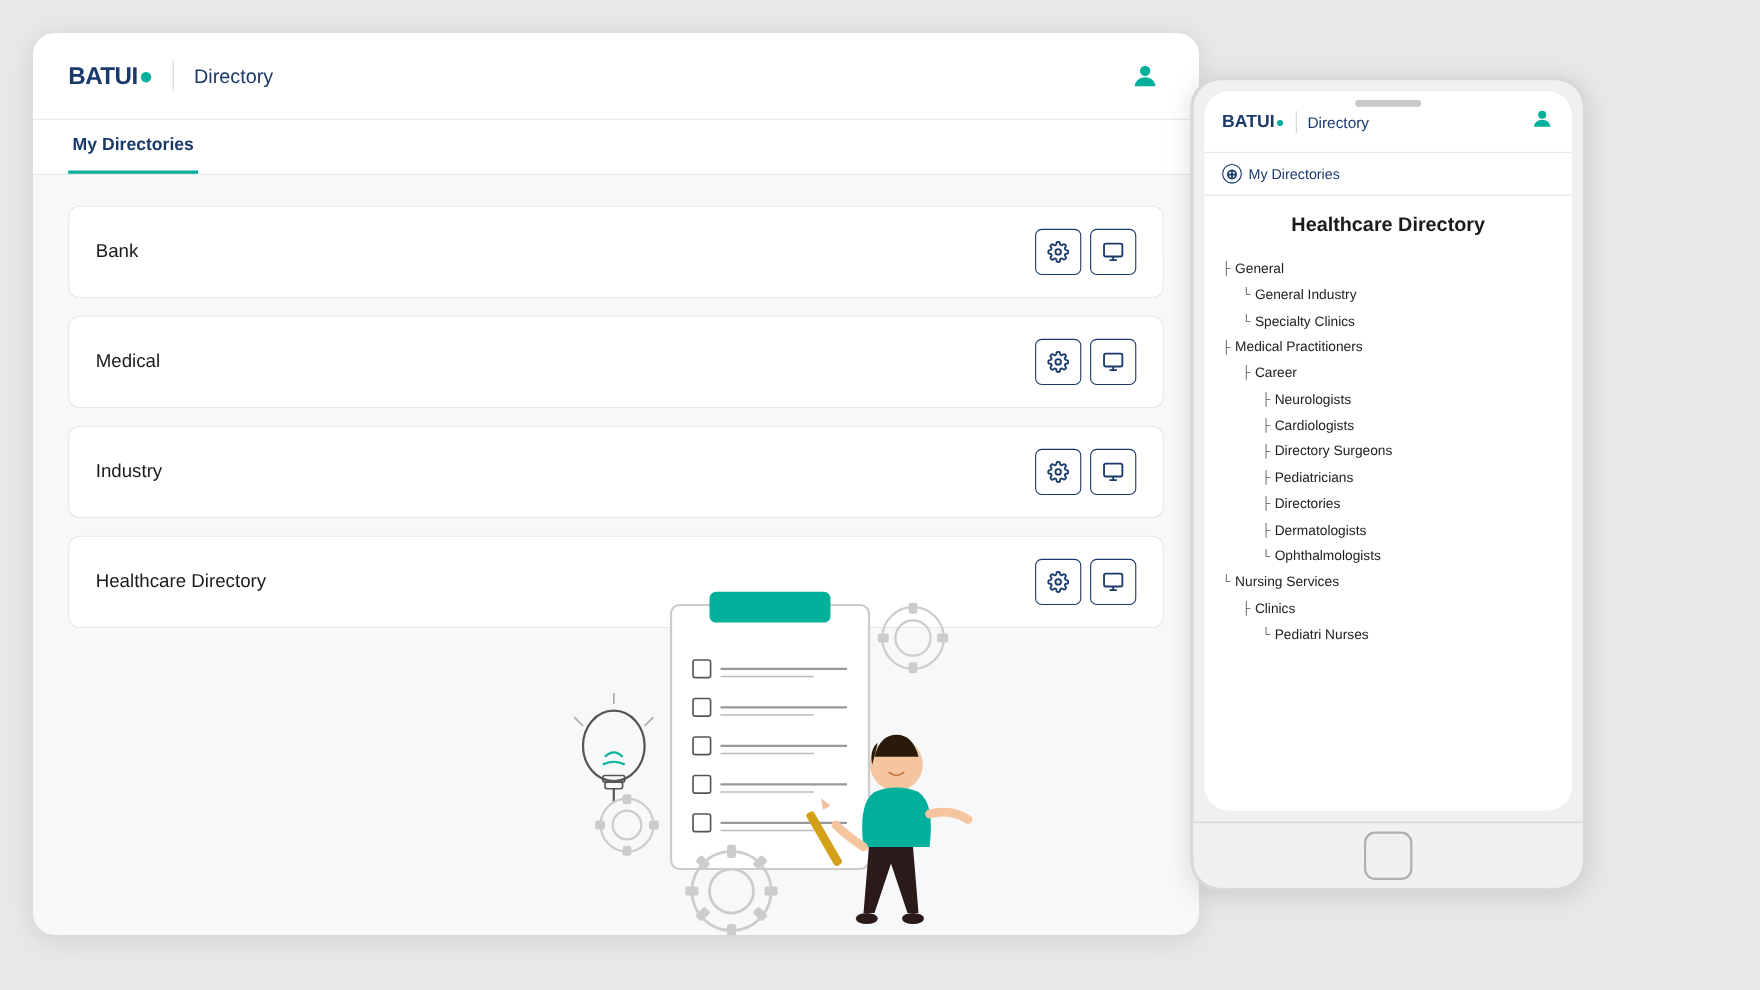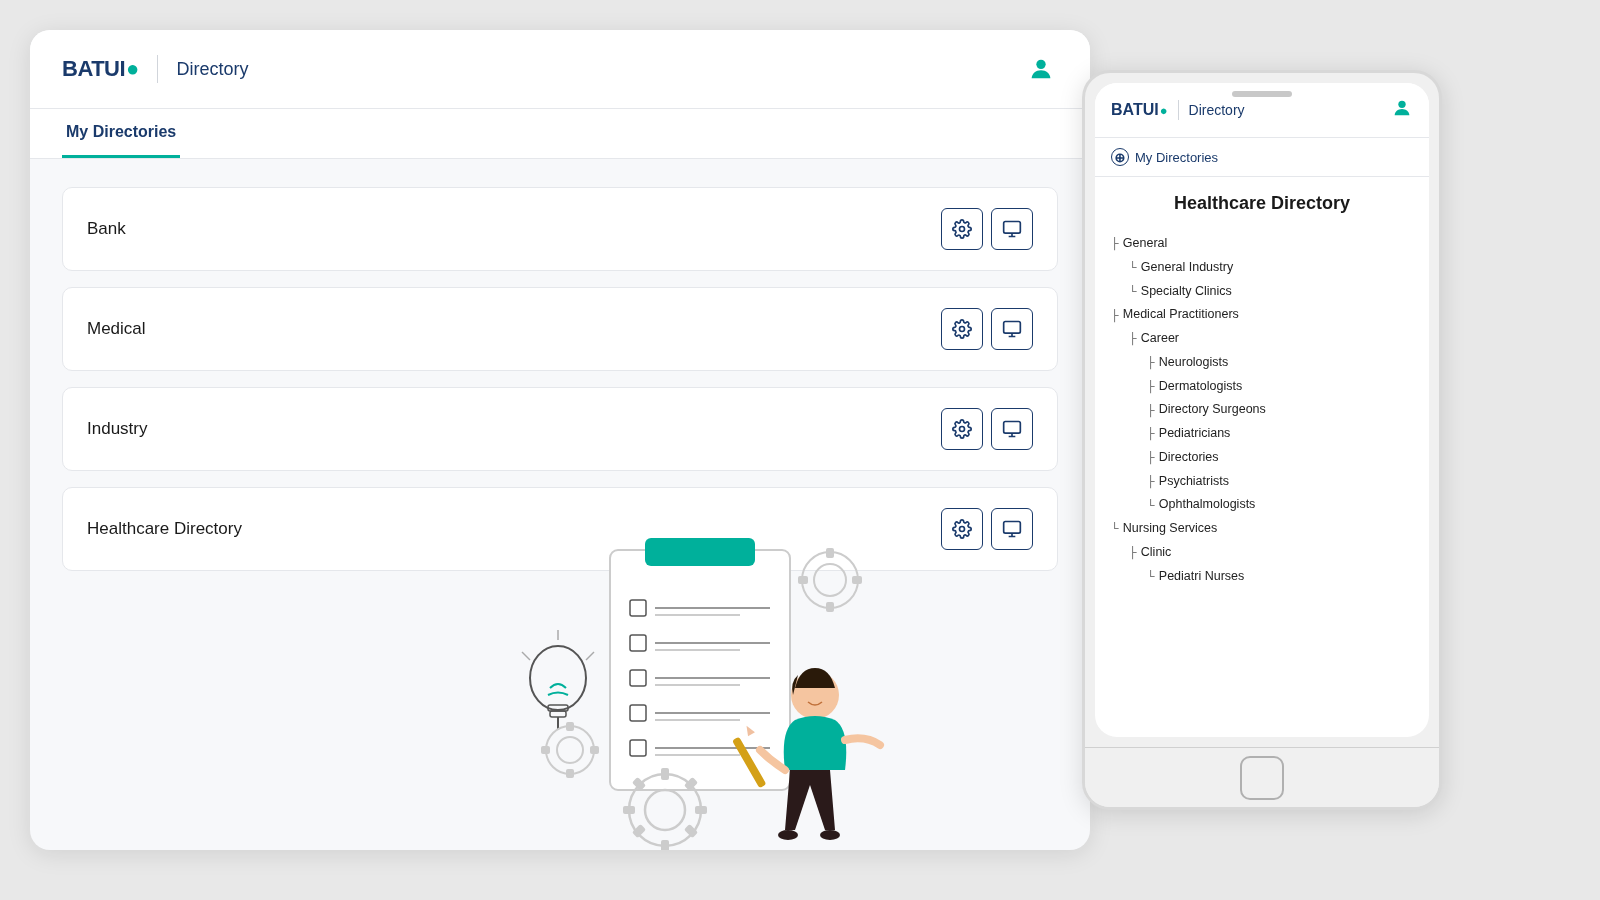--- a/index.html
+++ b/index.html
@@ -547,49 +547,49 @@
             <div class="tree-item level-1">
               <span class="tree-connector">├</span>
               <span>Career</span>
             </div>
             <div class="tree-item level-2">
               <span class="tree-connector">├</span>
               <span>Neurologists</span>
             </div>
             <div class="tree-item level-2">
               <span class="tree-connector">├</span>
+              <span>Cardiologists</span>
+            </div>
+            <div class="tree-item level-2">
+              <span class="tree-connector">├</span>
+              <span>Directory Surgeons</span>
+            </div>
+            <div class="tree-item level-2">
+              <span class="tree-connector">├</span>
+              <span>Pediatricians</span>
+            </div>
+            <div class="tree-item level-2">
+              <span class="tree-connector">├</span>
+              <span>Directories</span>
+            </div>
+            <div class="tree-item level-2">
+              <span class="tree-connector">├</span>
               <span>Dermatologists</span>
-            </div>
-            <div class="tree-item level-2">
-              <span class="tree-connector">├</span>
-              <span>Directory Surgeons</span>
-            </div>
-            <div class="tree-item level-2">
-              <span class="tree-connector">├</span>
-              <span>Pediatricians</span>
-            </div>
-            <div class="tree-item level-2">
-              <span class="tree-connector">├</span>
-              <span>Directories</span>
-            </div>
-            <div class="tree-item level-2">
-              <span class="tree-connector">├</span>
-              <span>Psychiatrists</span>
             </div>
             <div class="tree-item level-2">
               <span class="tree-connector">└</span>
               <span>Ophthalmologists</span>
             </div>
             <div class="tree-item level-0">
               <span class="tree-connector">└</span>
               <span>Nursing Services</span>
             </div>
             <div class="tree-item level-1">
               <span class="tree-connector">├</span>
-              <span>Clinic</span>
+              <span>Clinics</span>
             </div>
             <div class="tree-item level-2">
               <span class="tree-connector">└</span>
               <span>Pediatri Nurses</span>
             </div>
           </div>
       </div>
     </div>
 
     <div class="mobile-bottom">

